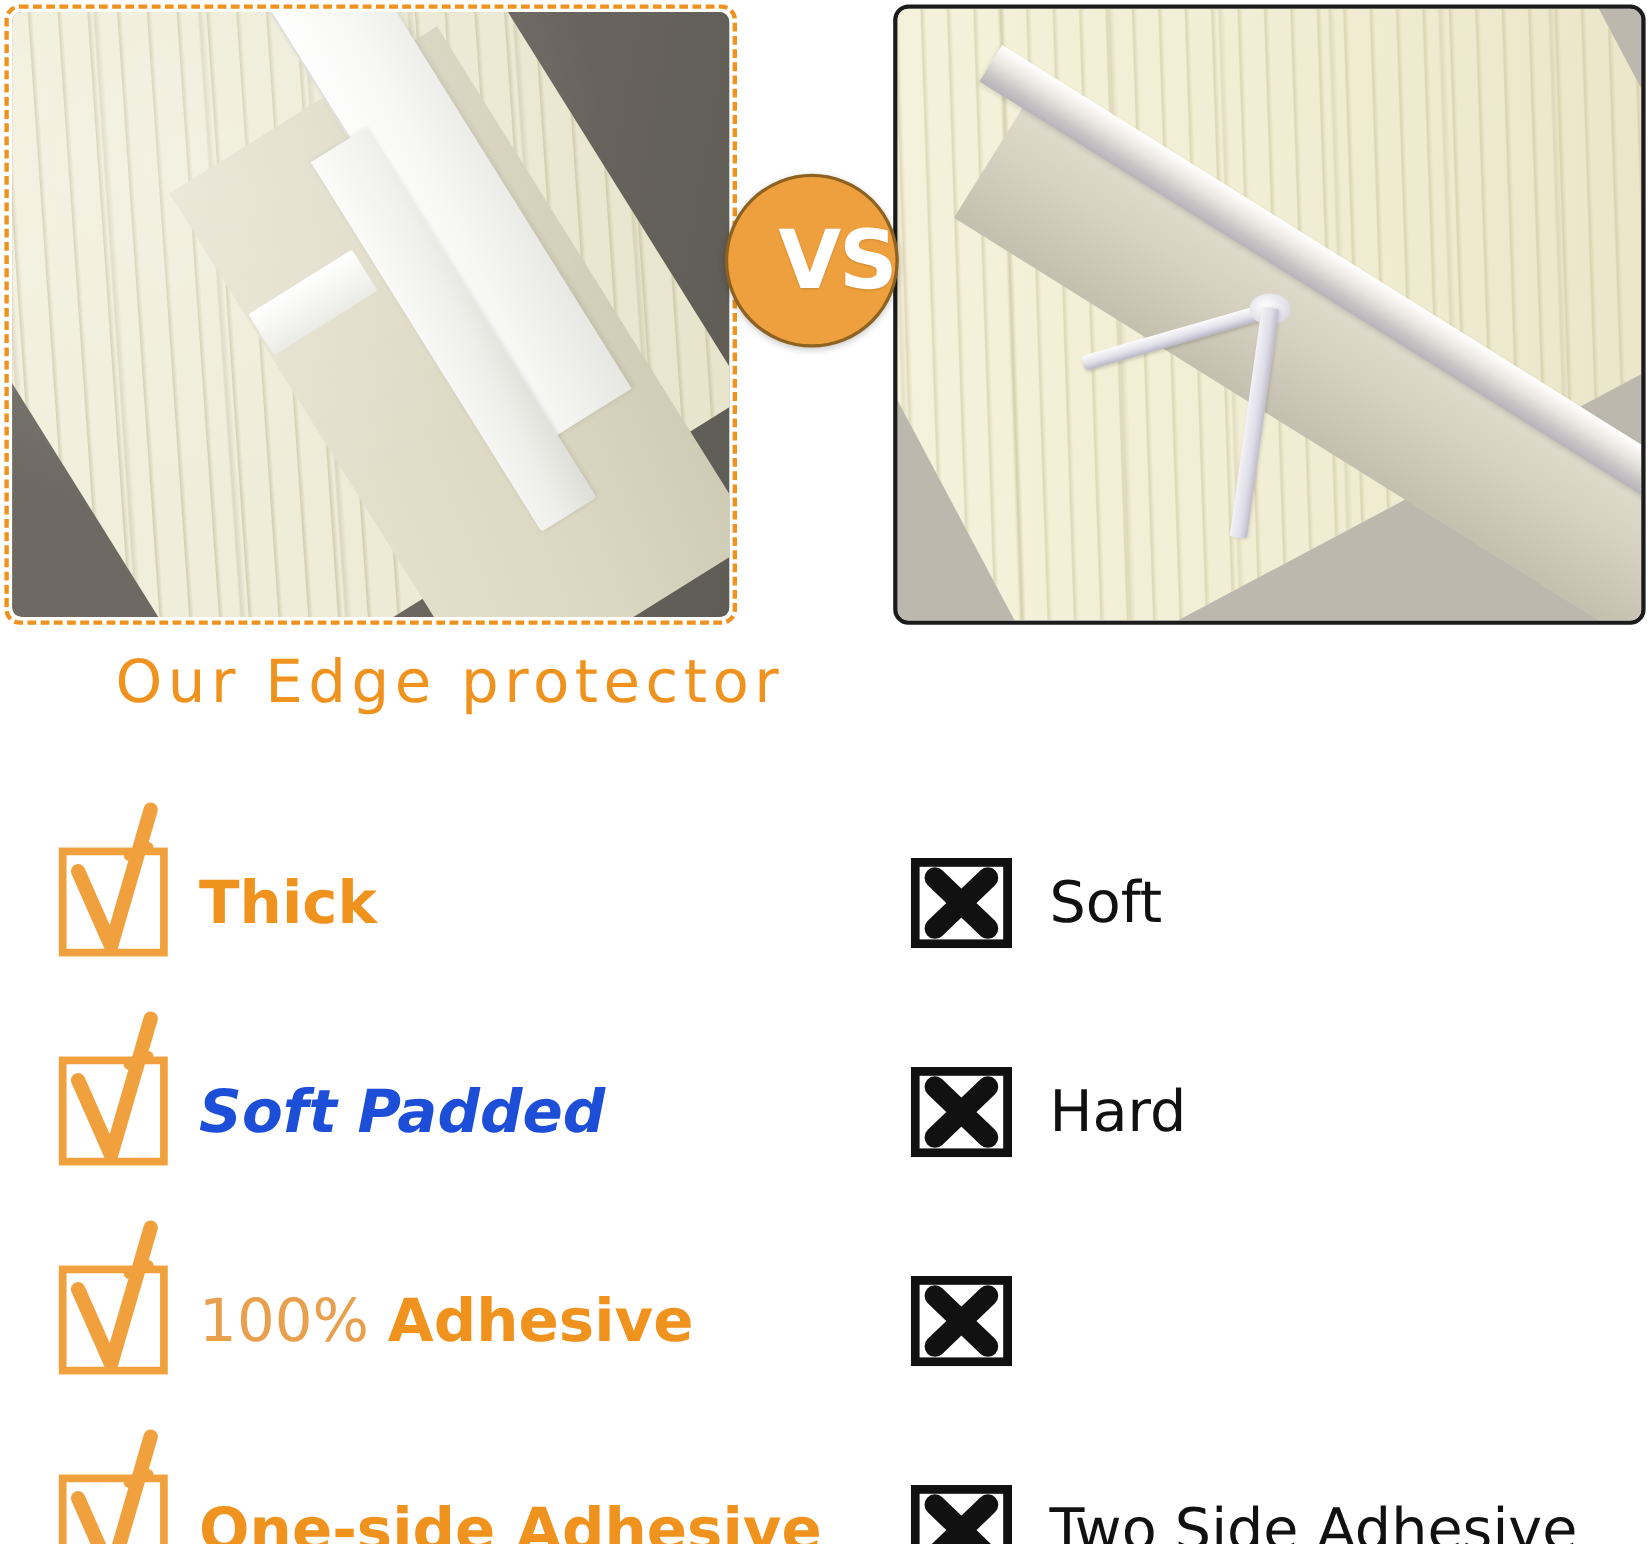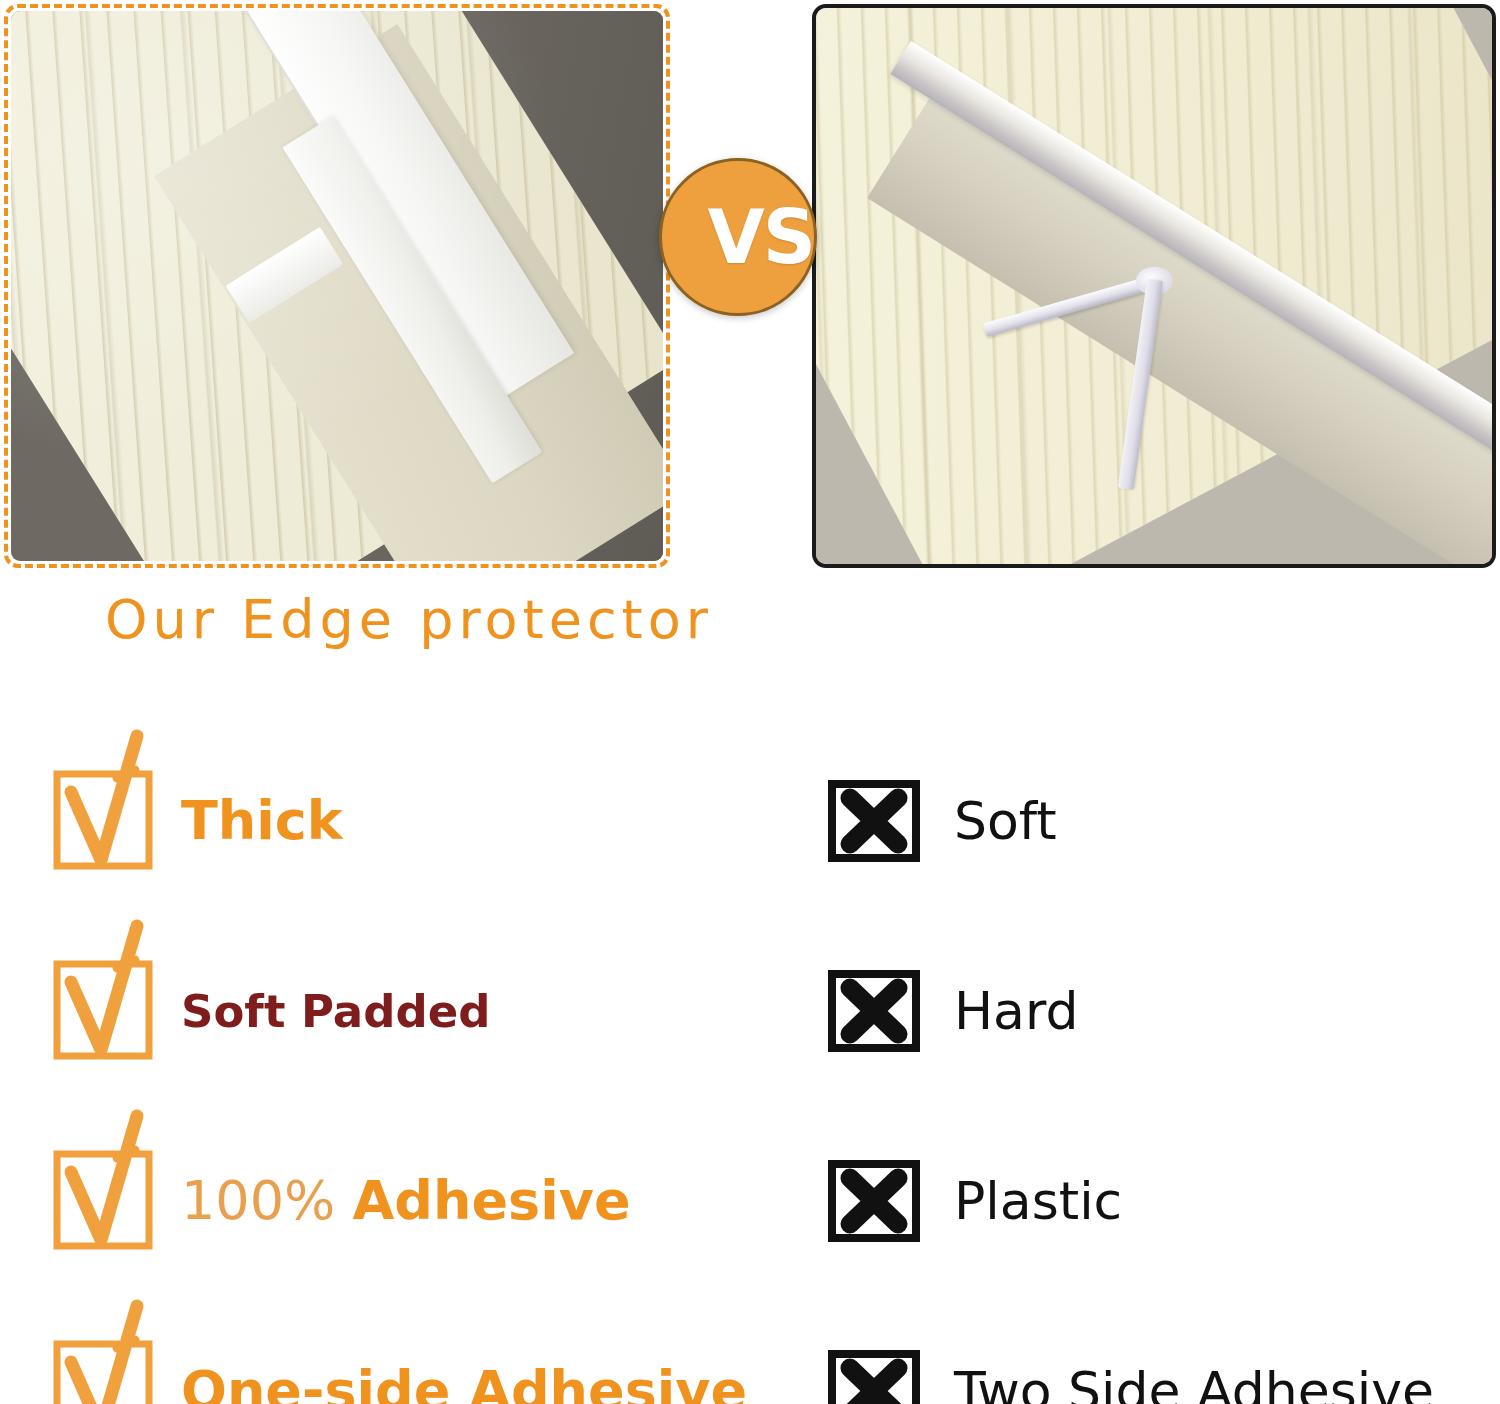--- a/index.html
+++ b/index.html
@@ -310,21 +310,21 @@
     margin-right: 34px;
   }
   .ico-x svg { position: absolute; left: 0; top: 0; width: 92px; height: 82px; }
 
   .feat-label {
     font-family: "DejaVu Sans", sans-serif;
     white-space: nowrap;
     line-height: 1;
   }
   .lbl-orange { color: #f0921e; font-size: 54px; font-weight: 700; }
-  .lbl-orange-soft { color: #7f1d1d; font-size: 45px; font-weight: 700; }
+  .lbl-orange-soft { color: #1d4ed8; font-size: 54px; font-weight: 700; font-style: italic; }
   .lbl-orange-reg { color: #f0921e; font-size: 54px; font-weight: 400; }
   .lbl-black  { color: #111111; font-size: 52px; font-weight: 400; }
 
   .pct { font-weight: 400; color: #e9a04e; }
   .pct-strong { font-weight: 700; color: #f0921e; }
 </style>
 </head>
 <body>
 
 <div id="page">
@@ -432,21 +432,20 @@
       <div class="feat-label lbl-black">Hard</div>
     </div>
 
     <div class="feat-row">
       <div class="ico-x">
         <svg viewBox="0 0 92 82">
           <rect x="4" y="4" width="84" height="74" fill="#ffffff" stroke="#111111" stroke-width="8"></rect>
           <path d="M22 18 L70 64 M70 18 L22 64" stroke="#111111" stroke-width="19" stroke-linecap="round"></path>
         </svg>
       </div>
-      <div class="feat-label lbl-black">Plastic</div>
     </div>
 
     <div class="feat-row">
       <div class="ico-x">
         <svg viewBox="0 0 92 82">
           <rect x="4" y="4" width="84" height="74" fill="#ffffff" stroke="#111111" stroke-width="8"></rect>
           <path d="M22 18 L70 64 M70 18 L22 64" stroke="#111111" stroke-width="19" stroke-linecap="round"></path>
         </svg>
       </div>
       <div class="feat-label lbl-black">Two Side Adhesive</div>

